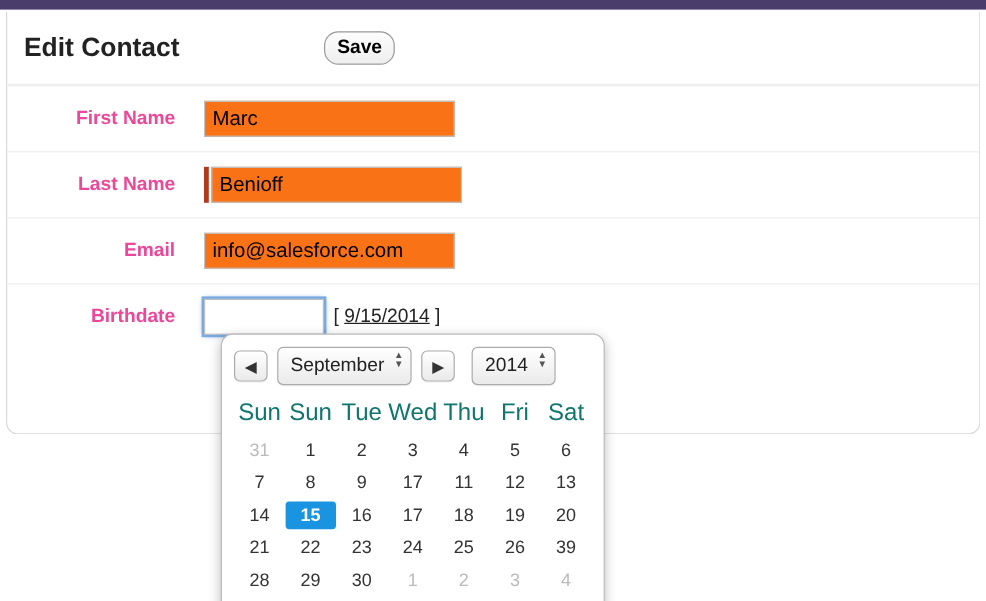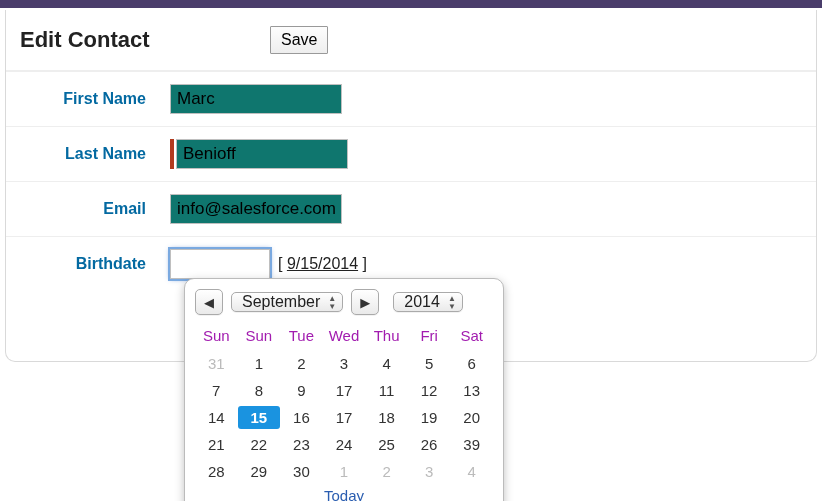--- a/index.html
+++ b/index.html
@@ -32,51 +32,51 @@
       border-bottom: 1px solid #eee;
     }
     .page-title {
       font-size: 22px;
       font-weight: bold;
       flex: 0 0 250px;
     }
     .save-btn {
       background: linear-gradient(#fdfdfd, #eee);
       border: 1px solid #999;
-      border-radius: 1px;
+      border-radius: 12px;
       padding: 4px 10px;
       font-size: 16px;
-      font-weight: 400;
+      font-weight: 700;
       cursor: pointer;
     }
     .form-row {
       display: flex;
       align-items: center;
       padding: 12px 14px;
       border-top: 1px solid #eee;
     }
     .form-row:first-of-type { border-top: none; }
     .label {
       flex: 0 0 150px;
       text-align: right;
       font-weight: bold;
-      color: #0369a1;
+      color: #ec4899;
       padding-right: 24px;
     }
     .field {
       flex: 1;
       display: flex;
       align-items: center;
     }
     .text-input {
-      width: 172px;
+      width: 209px;
       padding: 4px 6px;
       font-size: 17px;
       border: 1px solid #bfbfbf;
-      background: #0f766e;
+      background: #f97316;
     }
     .required-bar {
       width: 4px;
       height: 30px;
       background: #b23b1f;
       margin-right: 2px;
     }
     .date-input {
       width: 100px;
       padding: 4px 6px;
@@ -123,21 +123,21 @@
     .nav-btn {
       width: 28px;
       height: 26px;
       display: flex;
       align-items: center;
       justify-content: center;
       font-size: 13px;
       color: #333;
     }
     .select-like {
-      height: 20px;
+      height: 32px;
       padding: 0 22px 0 10px;
       font-size: 16px;
       position: relative;
       display: flex;
       align-items: center;
     }
     .spin-arrows {
       position: absolute;
       right: 6px;
       top: 2px;
@@ -148,23 +148,23 @@
       flex-direction: column;
     }
     .grid {
       margin-top: 8px;
       display: grid;
       grid-template-columns: repeat(7, 1fr);
       text-align: center;
       row-gap: 4px;
     }
     .dow {
-      color: #a21caf;
+      color: #0f766e;
       padding: 4px 0;
-      font-size: 15px;
+      font-size: 20px;
     }
     .day {
       padding: 3px 0;
       color: #333;
       cursor: pointer;
       border-radius: 3px;
     }
     .day.muted { color: #bbb; }
     .day.selected {
       background: #1a93e0;

